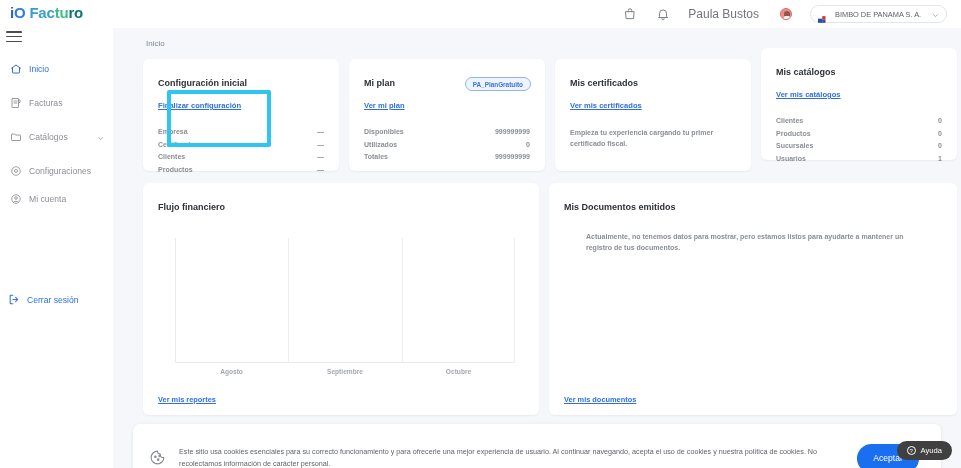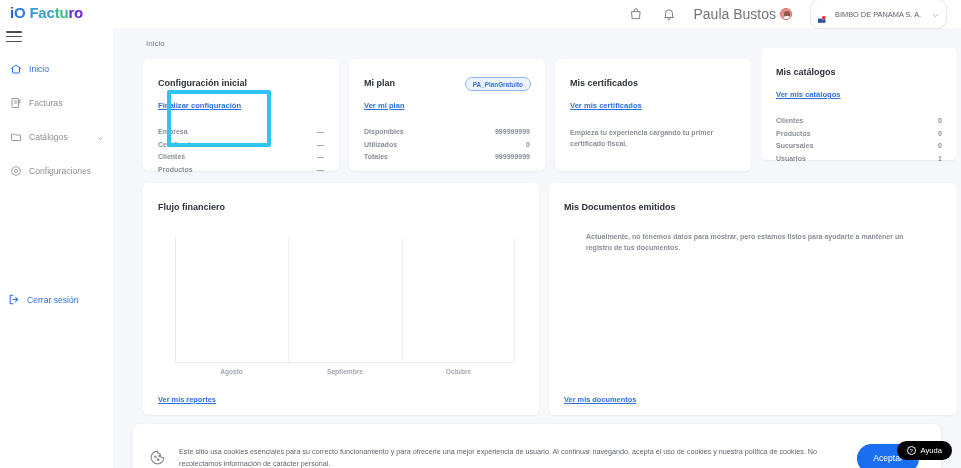--- a/index.html
+++ b/index.html
@@ -18,21 +18,21 @@
   }
   .logo {
     position: absolute; left: 10px; top: 4px;
     font-size: 15px; font-weight: bold; letter-spacing: -0.2px;
     white-space: nowrap;
   }
   .logo .l1 { color: #2a5fd4; }
   .logo .l2 { color: #2f7ddb; }
   .logo .l3 { color: #3aa0c9; }
   .logo .l4 { color: #3dbd8c; margin-top: 29px; }
-  .logo .l5 { color: #6d28d9; }
+  .logo .l5 { color: #0f766e; }
 
   .hamburger {
     position: absolute; left: 6px; top: 31px;
     width: 16px; height: 12px; cursor: pointer;
   }
   .hamburger span {
     display: block; height: 1.6px; background: #4c4c4c;
     border-radius: 1px; margin-bottom: 3.2px;
   }
 
@@ -64,36 +64,36 @@
     display: flex; align-items: center; justify-content: center; }
 
   
   .topbar {
     position: absolute; left: 113px; top: 0; width: 848px; height: 28px;
     background: #ffffff; display: flex; align-items: center;
     justify-content: flex-end; padding-right: 14px; z-index: 4;
   }
   .tb-icon { width: 16px; height: 16px; margin-right: 17px; cursor: pointer;
     display:flex; align-items:center; justify-content:center; }
-  .tb-user { font-size: 14px; color: #72757c; margin-right: 4px; }
+  .tb-user { font-size: 12px; color: #72757c; margin-right: 21px; }
   .avatar {
     width: 12px; height: 12px; border-radius: 50%;
     background: #f28b8b; position: relative; margin-right: 18px;
     border: 1px solid #e06a6a; overflow: hidden;
   }
   .avatar::before {
     content:""; position:absolute; left:3px; top:1.5px;
     width:6px; height:5px; border-radius:3px 3px 0 0; background:#8c5a4a;
   }
   .avatar::after {
     content:""; position:absolute; left:2px; top:7px;
     width:8px; height:5px; border-radius:4px 4px 0 0; background:#fff;
   }
   .company-select {
-    width: 137px; height: 30px; border: 1px solid #e3e5ea; border-radius: 9px;
+    width: 137px; height: 18px; border: 1px solid #e3e5ea; border-radius: 9px;
     display: flex; align-items: center; padding: 0 7px; cursor: pointer;
     background: #fff;
   }
   .company-logo {
     width: 10px; height: 9px; margin-right: 7px; flex: none; position: relative;
   }
   .company-name {
     font-size: 7.4px; color: #5b5e66; flex: 1; white-space: nowrap;
     overflow: hidden; text-overflow: ellipsis;
   }
@@ -183,21 +183,21 @@
   .cookie-btn {
     width: 62px; height: 29px; border-radius: 15px; background: #1a6ef0;
     color: #fff; font-size: 8.6px; border: none; cursor: pointer;
     display: flex; align-items: center; justify-content: center;
     font-family: "Liberation Sans", sans-serif; flex: none;
   }
 
   .help-btn {
     position: absolute; right: 9px; bottom: 8px;
     height: 19px; padding: 0 10px; border-radius: 10px;
-    background: #000000; color: #fff; font-size: 7.6px;
+    background: #404040; color: #fff; font-size: 7.6px;
     display: flex; align-items: center; cursor: pointer; z-index: 30;
   }
   .help-q {
     width: 9px; height: 9px; border-radius: 50%; border: 1px solid #fff;
     font-size: 6px; display: flex; align-items: center; justify-content: center;
     margin-right: 5px; line-height: 1;
   }
 </style>
 </head>
 <body>
@@ -256,20 +256,30 @@
           <svg width="12" height="12" viewBox="0 0 24 24" fill="none" stroke="#8c8f96" stroke-width="1.7">
               <circle cx="12" cy="12" r="8.5"></circle>
               <circle cx="12" cy="12" r="3"></circle>
             </svg>
         </span>
         <span>Configuraciones</span>
       </div>
     </div>
 
     <div class="nav-group2">
+      <div class="nav-item">
+        <span class="ic">
+          <svg width="12" height="12" viewBox="0 0 24 24" fill="none" stroke="#8c8f96" stroke-width="1.7">
+              <circle cx="12" cy="12" r="8.5"></circle>
+              <circle cx="12" cy="10" r="2.6"></circle>
+              <path d="M7.5 18c1-2 7-2 9 0" stroke-linecap="round"></path>
+            </svg>
+        </span>
+        <span>Mi cuenta</span>
+      </div>
     </div>
 
     <div class="logout">
       <span class="ic">
         <svg width="13" height="13" viewBox="0 0 24 24" fill="none" stroke="#2f6fe0" stroke-width="1.9" stroke-linecap="round" stroke-linejoin="round">
             <path d="M9 4H5a1 1 0 0 0-1 1v14a1 1 0 0 0 1 1h4"></path>
             <path d="M14 8l4 4-4 4M18 12H9"></path>
           </svg>
       </span>
       <span>Cerrar sesión</span>

